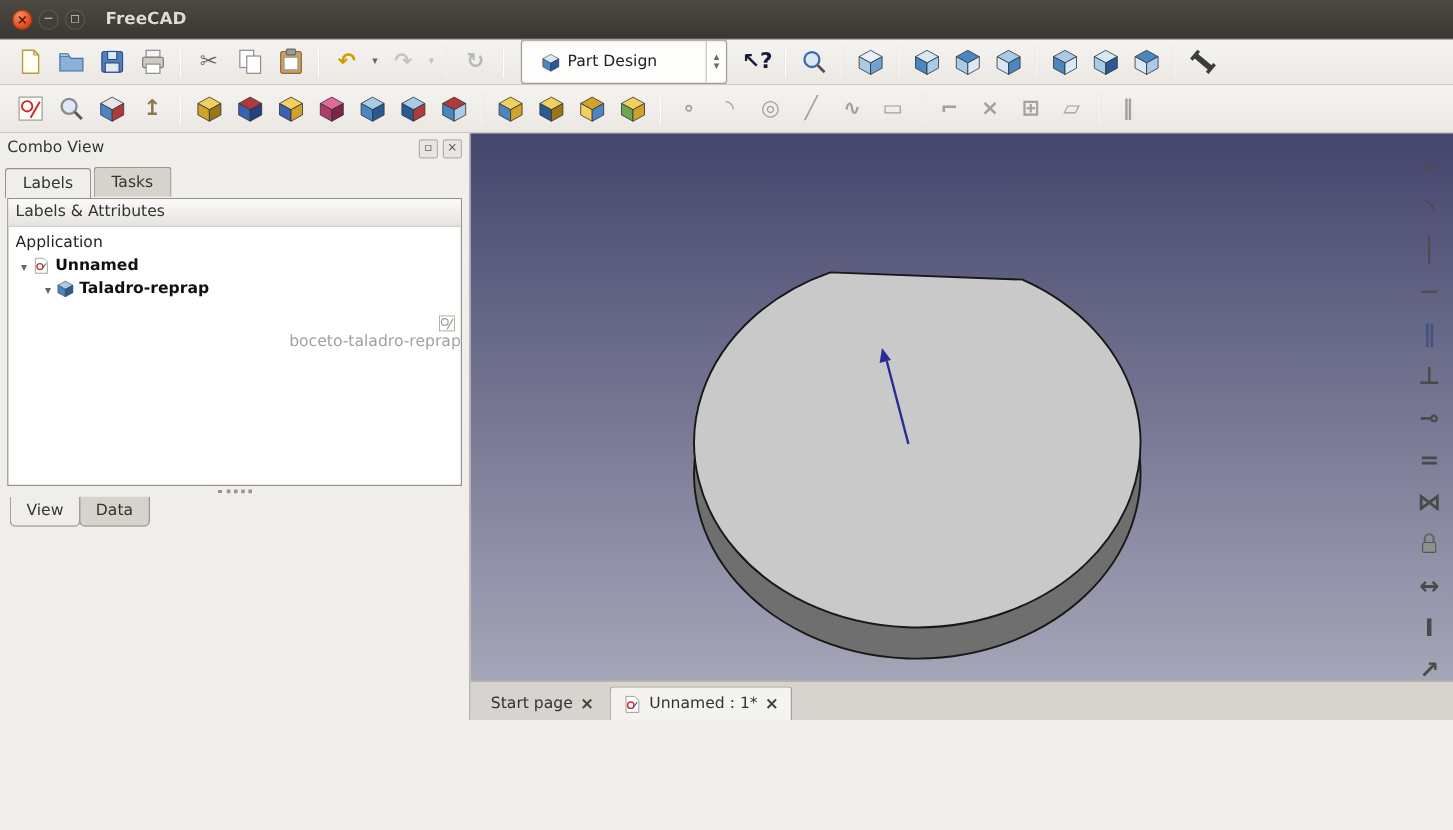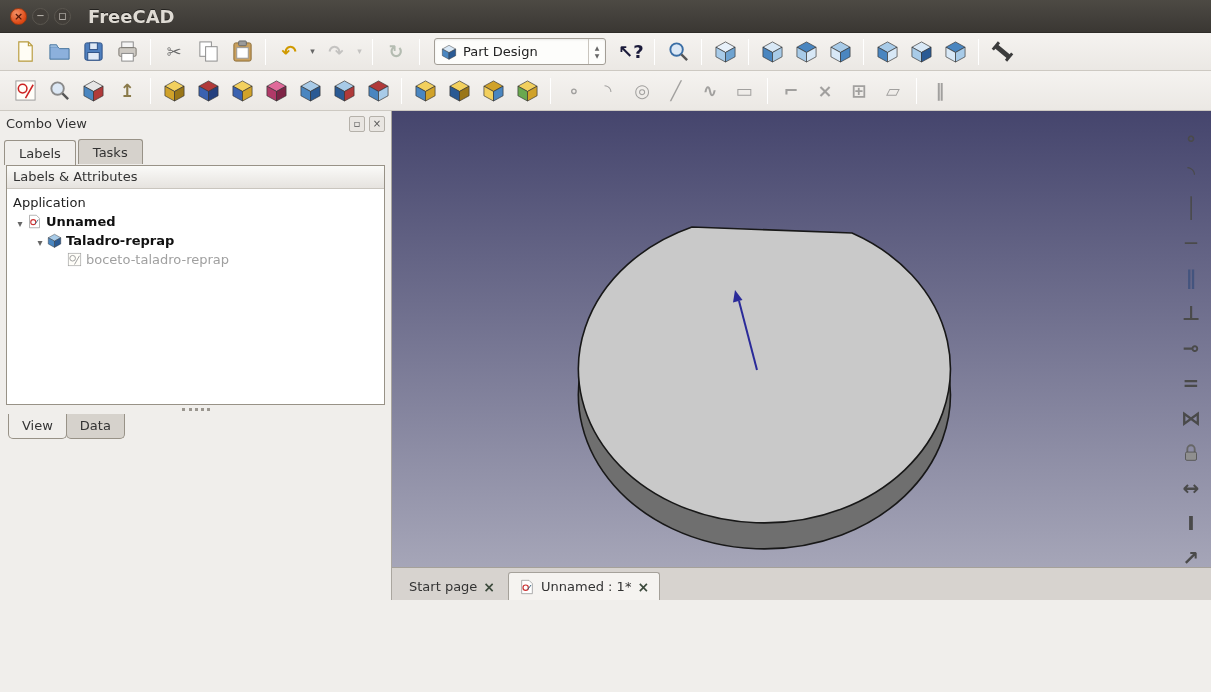--- a/index.html
+++ b/index.html
@@ -20,21 +20,21 @@
   .wc {
     width:17px; height:17px; border-radius:50%; margin-right:5px;
     display:inline-flex; align-items:center; justify-content:center;
     background:#423e39; border:1px solid #5a564f; color:#cfcbc4;
     font-size:10px; line-height:1; cursor:pointer;
   }
   .wc.close {
     background:radial-gradient(circle at 35% 30%, #f49066, var(--close-button,#dd4814) 70%);
     border-color:#a33a10; color:#53180a; font-weight:bold; font-size:11px;
   }
-  .win-title { color:#dfdbd4; font-weight:bold; font-size:18px; margin-left:12px; text-shadow:0 -1px 0 rgba(0,0,0,.5); }
+  .win-title { color:#dfdbd4; font-weight:bold; font-size:14px; margin-left:12px; text-shadow:0 -1px 0 rgba(0,0,0,.5); }
 
   
   .toolbar {
     display:flex; align-items:center; padding:0 8px;
     background:linear-gradient(#f5f3f0,#ebe8e4);
     border-bottom:1px solid #cdc9c2; white-space:nowrap;
   }
   .tb1 { height:38px; }
   .tb2 { height:40px; }
   .tbtn, .rbtn {
@@ -43,23 +43,23 @@
   }
   .tbtn svg { width:23px; height:23px; display:block; }
   .tbtn .glyph { font-size:18px; font-weight:600; line-height:1; color:#555; }
   .tbtn.small { width:11px; }
   .tbtn.small .glyph { font-size:9px; }
   .tbtn.disabled { opacity:.5; }
   .tb-sep { width:1px; height:26px; background:#c6c2bb; border-right:1px solid #ffffff; margin:0 6px; flex:0 0 auto; }
   .svgwrap { display:inline-flex; }
 
   .wb-combo {
-    height:27px; width:172px; display:inline-flex; align-items:center;
+    height:37px; width:172px; display:inline-flex; align-items:center;
     background:#fdfdfb; border:1px solid #a39e96; border-radius:3px;
-    padding-left:6px; margin:0 8px; box-shadow:inset 0 1px 2px rgba(0,0,0,.08); cursor:pointer;
+    padding-left:16px; margin:0 8px; box-shadow:inset 0 1px 2px rgba(0,0,0,.08); cursor:pointer;
   }
   .wb-icon svg { width:16px; height:16px; display:block; margin-right:6px; }
   .wb-value { flex:1; font-size:13px; color:#222; }
   .wb-spin {
     display:flex; flex-direction:column; align-items:center; justify-content:center;
     border-left:1px solid #c9c5be; height:100%; width:17px; color:#666;
   }
   .wb-spin .sp { font-size:6px; line-height:1.2; }
 
   
@@ -534,21 +534,21 @@
               <span class="expander">▾</span>
               <span class="tree-icon">
                 <svg viewBox="0 0 24 24">
                   <polygon points="12,2 22,7.5 12,13 2,7.5" fill="#a8cbe8" stroke="#333" stroke-width="0.7"></polygon>
                   <polygon points="2,7.5 12,13 12,23 2,17.5" fill="#4a86c0" stroke="#333" stroke-width="0.7"></polygon>
                   <polygon points="22,7.5 12,13 12,23 22,17.5" fill="#2a5a94" stroke="#333" stroke-width="0.7"></polygon>
                 </svg>
               </span>
               <span class="tree-label">Taladro-reprap</span>
             </div>
-            <div class="tree-row dimmed" style="padding-left: 46px;">
+            <div class="tree-row dimmed" style="padding-left: 46px; flex-direction: column;">
               <span class="expander"></span>
               <span class="tree-icon">
                 <svg viewBox="0 0 24 24">
                   <rect x="2" y="2" width="20" height="20" fill="#fffef9" stroke="#999"></rect>
                   <circle cx="9" cy="10" r="4.5" fill="none" stroke="#a0a0a0" stroke-width="1.6"></circle>
                   <path d="M12 20 L20 6" stroke="#a0a0a0" stroke-width="1.6"></path>
                 </svg>
               </span>
               <span class="tree-label">boceto-taladro-reprap</span>
             </div>

